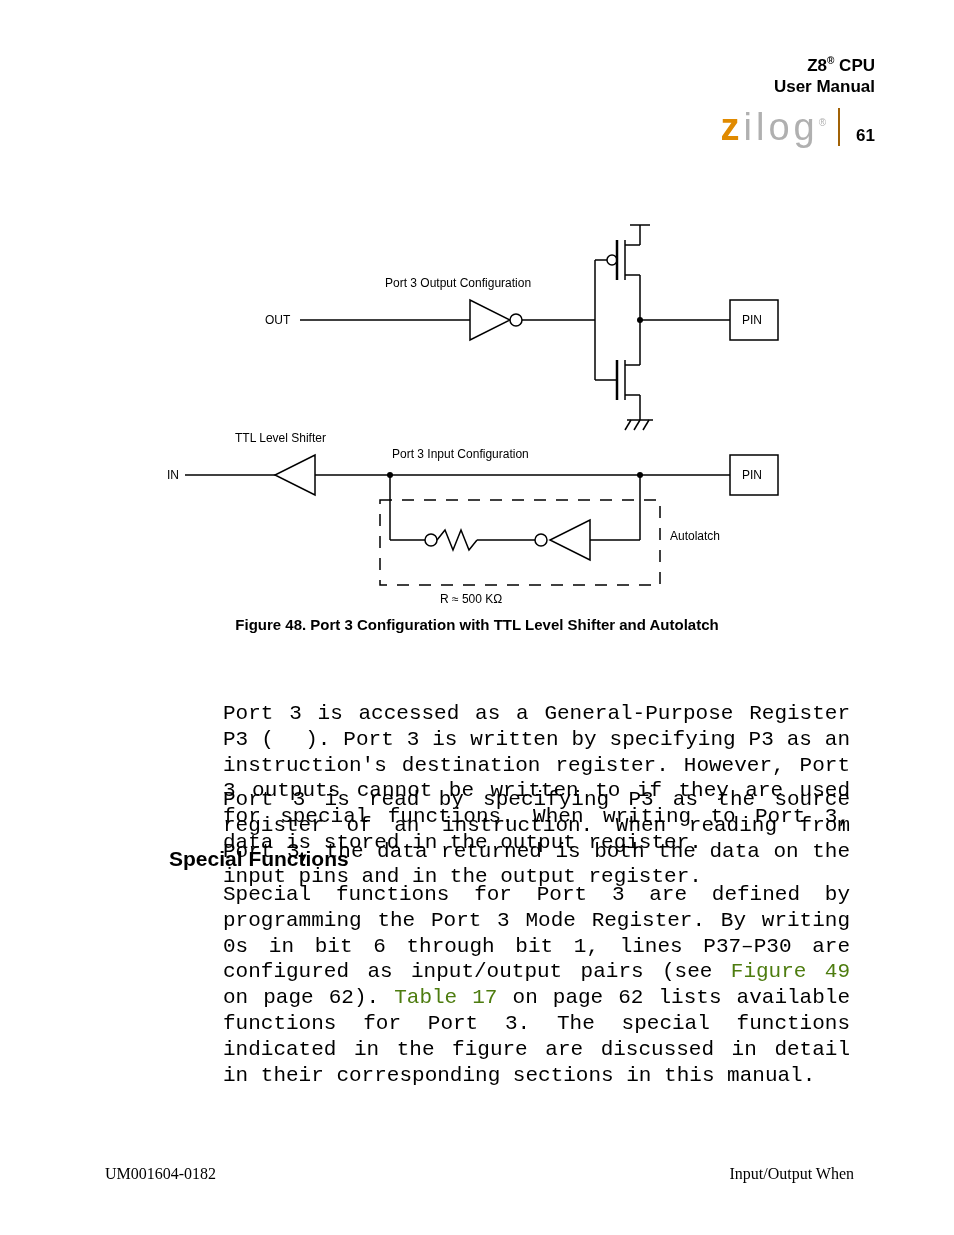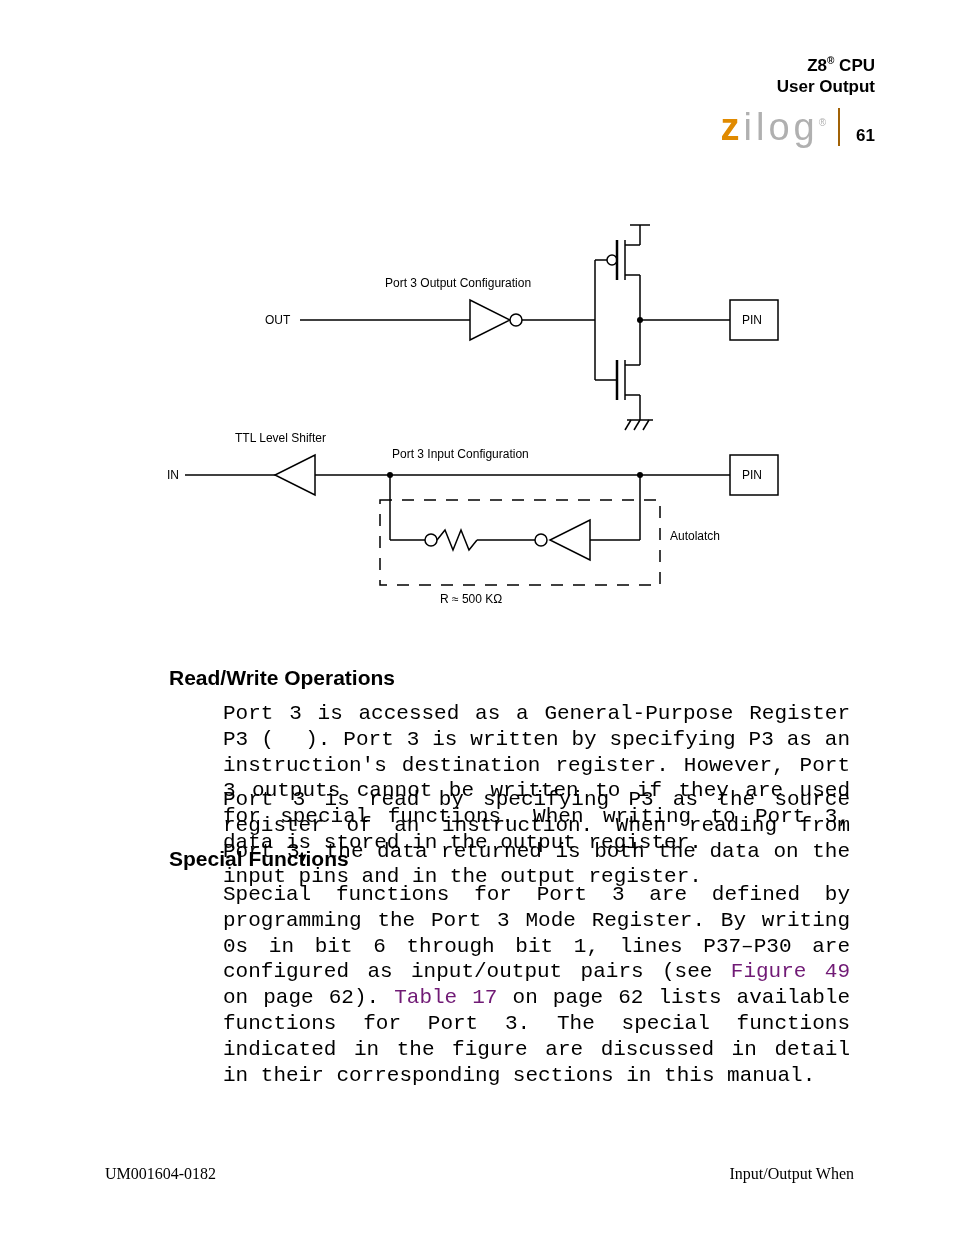--- a/index.html
+++ b/index.html
@@ -89,21 +89,21 @@
     width: 627px;
     font-size: 21px;
     line-height: 1.23;
     text-align: justify;
     font-family: Liberation Mono, monospace;
   }
   .p1 { top: 701px; }
   .p2 { top: 743px; margin-top: 44px; }
   .p3 { top: 882px; }
   .p4 { top: 993px; }
-  .body-p a { color: #701a75; text-decoration: none; }
+  .body-p a { color: #4d7c0f; text-decoration: none; }
   .footer-left {
     position: absolute;
     left: 105px;
     bottom: 52px;
     font-size: 16px;
   }
   .footer-right {
     position: absolute;
     right: 100px;
     bottom: 52px;
@@ -112,21 +112,21 @@
   
   .diag text { font-family: Arial, Helvetica, sans-serif; font-size: 12px; }
 </style>
 </head>
 <body>
 
 <div class="page">
 
   <div class="hdr">
     <span>Z8</span><sup>®</sup><span> CPU</span><br>
-    <span>User Output</span>
+    <span>User Manual</span>
   </div>
 
   <div class="logo-wrap">
     <span class="logo"><span class="z">z</span><span>ilog</span><span class="logo-dot">®</span></span>
     <span class="pagenum">61</span>
   </div>
 
   <div class="figure-area">
     <svg class="diag" viewBox="0 0 660 400" width="660" height="400">
 
@@ -198,22 +198,24 @@
       <line x1="332" y1="335" x2="390" y2="335" stroke="#000" stroke-width="1.5"></line>
       <circle cx="396" cy="335" r="6" fill="#fff" stroke="#000" stroke-width="1.5"></circle>
 
       <polygon points="445,315 445,355 405,335" fill="#fff" stroke="#000" stroke-width="1.5"></polygon>
       <line x1="445" y1="335" x2="495" y2="335" stroke="#000" stroke-width="1.5"></line>
 
       <text x="295" y="398">R  ≈  500 KΩ</text>
     </svg>
   </div>
 
-
-  <div class="h2 rw">Read/Write Operations</div>
+  <div class="fig-caption">
+    <span class="lead">Figure 48.</span><span> Port 3 Configuration with TTL Level Shifter and Autolatch</span>
+  </div>
+
 
   <div class="body-p p1">Port 3 is accessed as a General-Purpose Register P3 (   ). Port 3 is written by specifying P3 as an instruction's destination register. However, Port 3 outputs cannot be written to if they are used for special functions. When writing to Port 3, data is stored in the output register.</div>
   <div class="body-p p2">Port 3 is read by specifying P3 as the source register of an instruction. When reading from Port 3, the data returned is both the data on the input pins and in the output register.</div>
 
   <div class="h2 sf">Special Functions</div>
 
   <div class="body-p p3">
     <span>Special functions for Port 3 are defined by programming the Port 3 Mode Register. By writing 0s in bit 6 through bit 1, lines P37–P30 are configured as input/output pairs (see </span><a href="#">Figure 49</a><span> on page 62). </span><a href="#">Table 17</a><span> on page 62 lists available functions for Port 3. The special functions indicated in the figure are discussed in detail in their corresponding sections in this manual.</span>
   </div>
 

